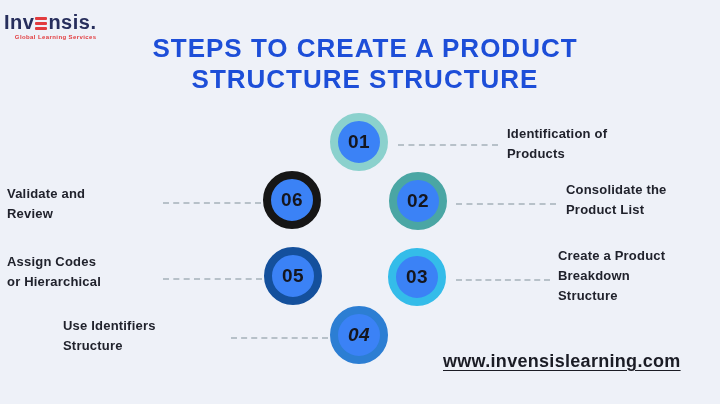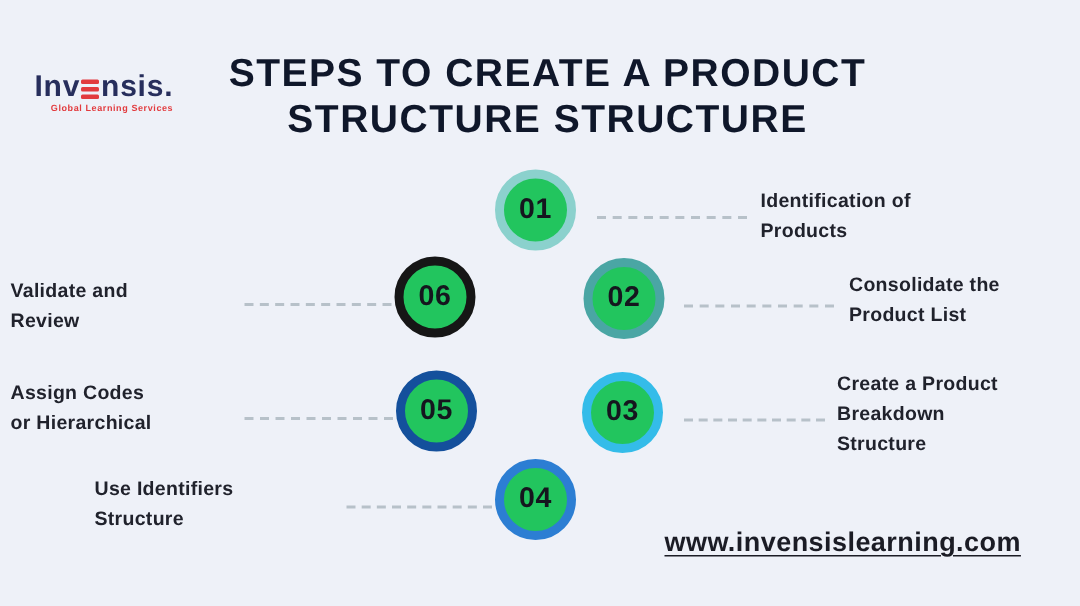--- a/index.html
+++ b/index.html
@@ -11,24 +11,23 @@
     position: relative;
     width: 720px;
     height: 404px;
     background: #eef1f8;
     overflow: hidden;
   }
 
   
   .logo {
     position: absolute;
-    left: 23px;
+    left: 4px;
     top: 12px;
     line-height: 1;
-    margin-top: 36px;
   }
   .logo-word {
     font-size: 20px;
     font-weight: 800;
     letter-spacing: 0.5px;
     color: #272e5c;
     display: flex;
     align-items: center;
   }
   .logo-ebars {
@@ -60,45 +59,45 @@
   .title {
     position: absolute;
     left: 115px;
     top: 33px;
     width: 500px;
     text-align: center;
     font-size: 26px;
     line-height: 31px;
     font-weight: 800;
     letter-spacing: 1px;
-    color: #0f172a;
+    color: #1d4ed8;
   }
 
   
   .step-circle {
     position: absolute;
     width: 42px;
     height: 42px;
     border-radius: 50%;
-    border: 6px solid #d946ef;
-    background: #22c55e;
+    border: 8px solid #d946ef;
+    background: #3b82f6;
     display: flex;
     align-items: center;
     justify-content: center;
   }
   .step-number {
     font-size: 19px;
     font-weight: 800;
     color: #15161e;
     letter-spacing: 0.5px;
   }
   .pos-c1 { left: 330px; top: 113px; }
   .pos-c2 { left: 389px; top: 172px; }
   .pos-c3 { left: 388px; top: 248px; }
-  .pos-c4 { left: 330px; top: 306px; }
+  .pos-c4 { left: 330px; top: 306px; font-style: italic; }
   .pos-c5 { left: 264px; top: 247px; }
   .pos-c6 { left: 263px; top: 171px; }
 
   
   .connector {
     position: absolute;
     height: 0;
     border-top: 2px dashed #b7c1c9;
   }
   .pos-l1 { left: 398px; top: 144px; width: 100px; }

